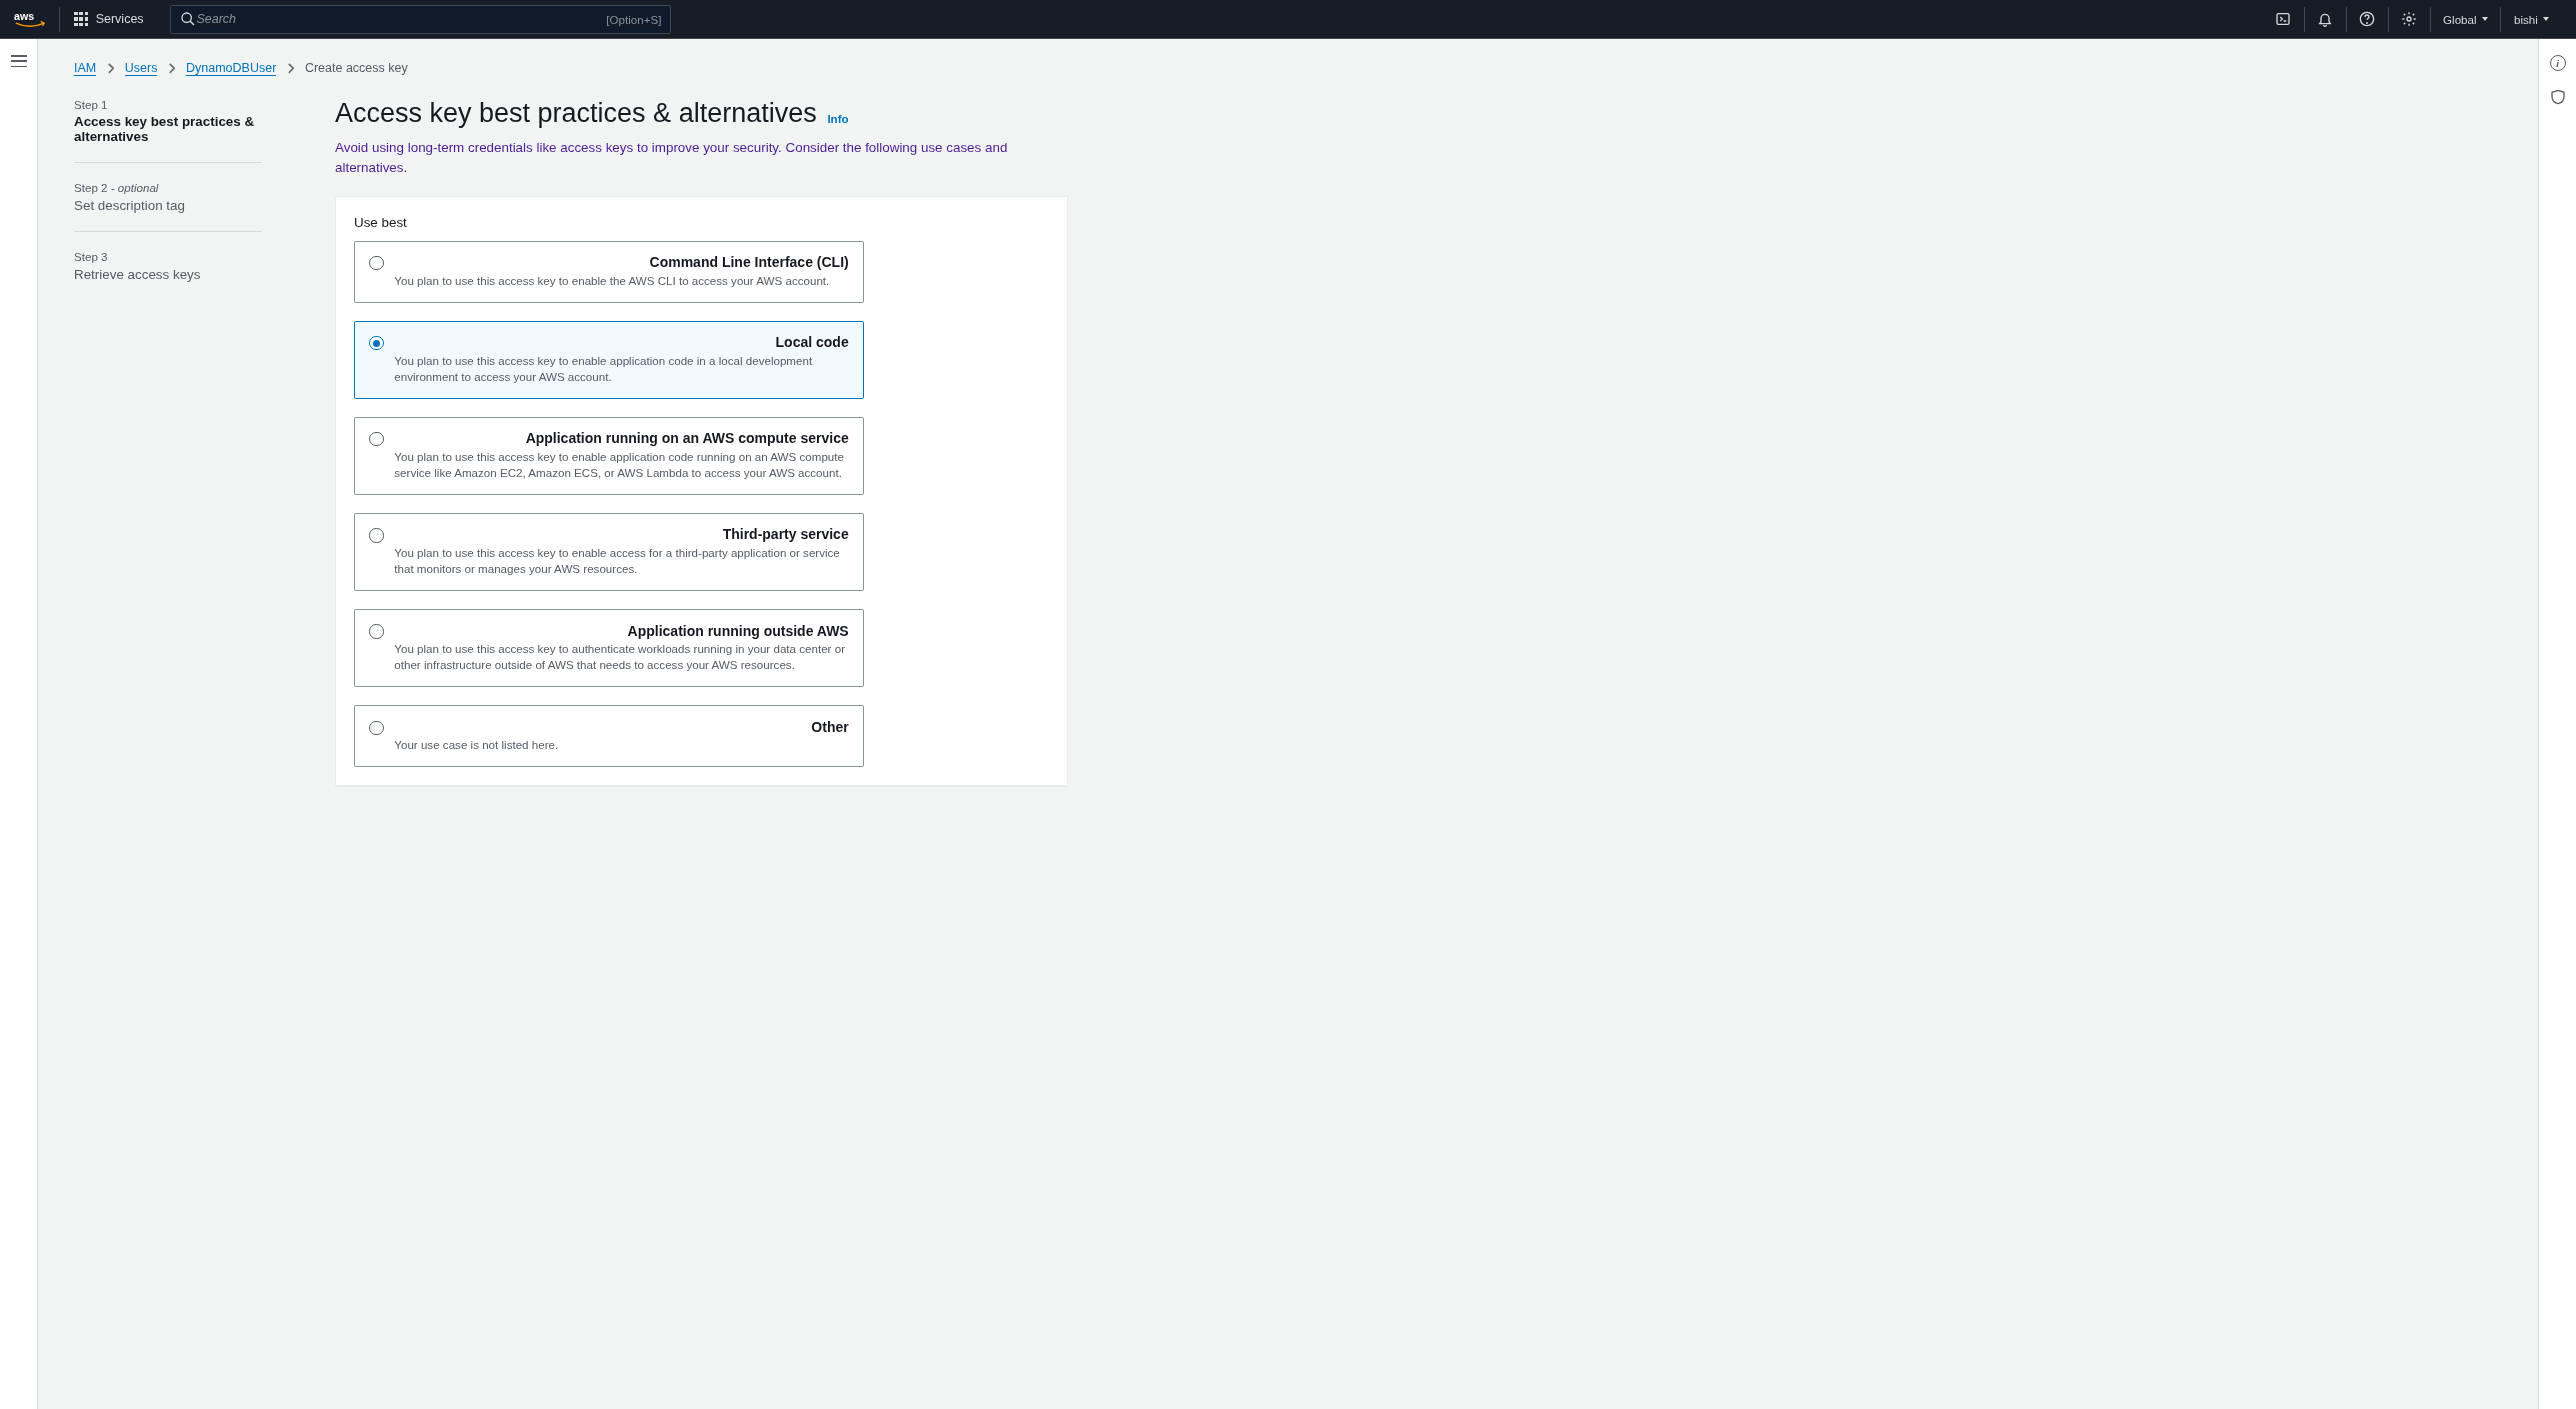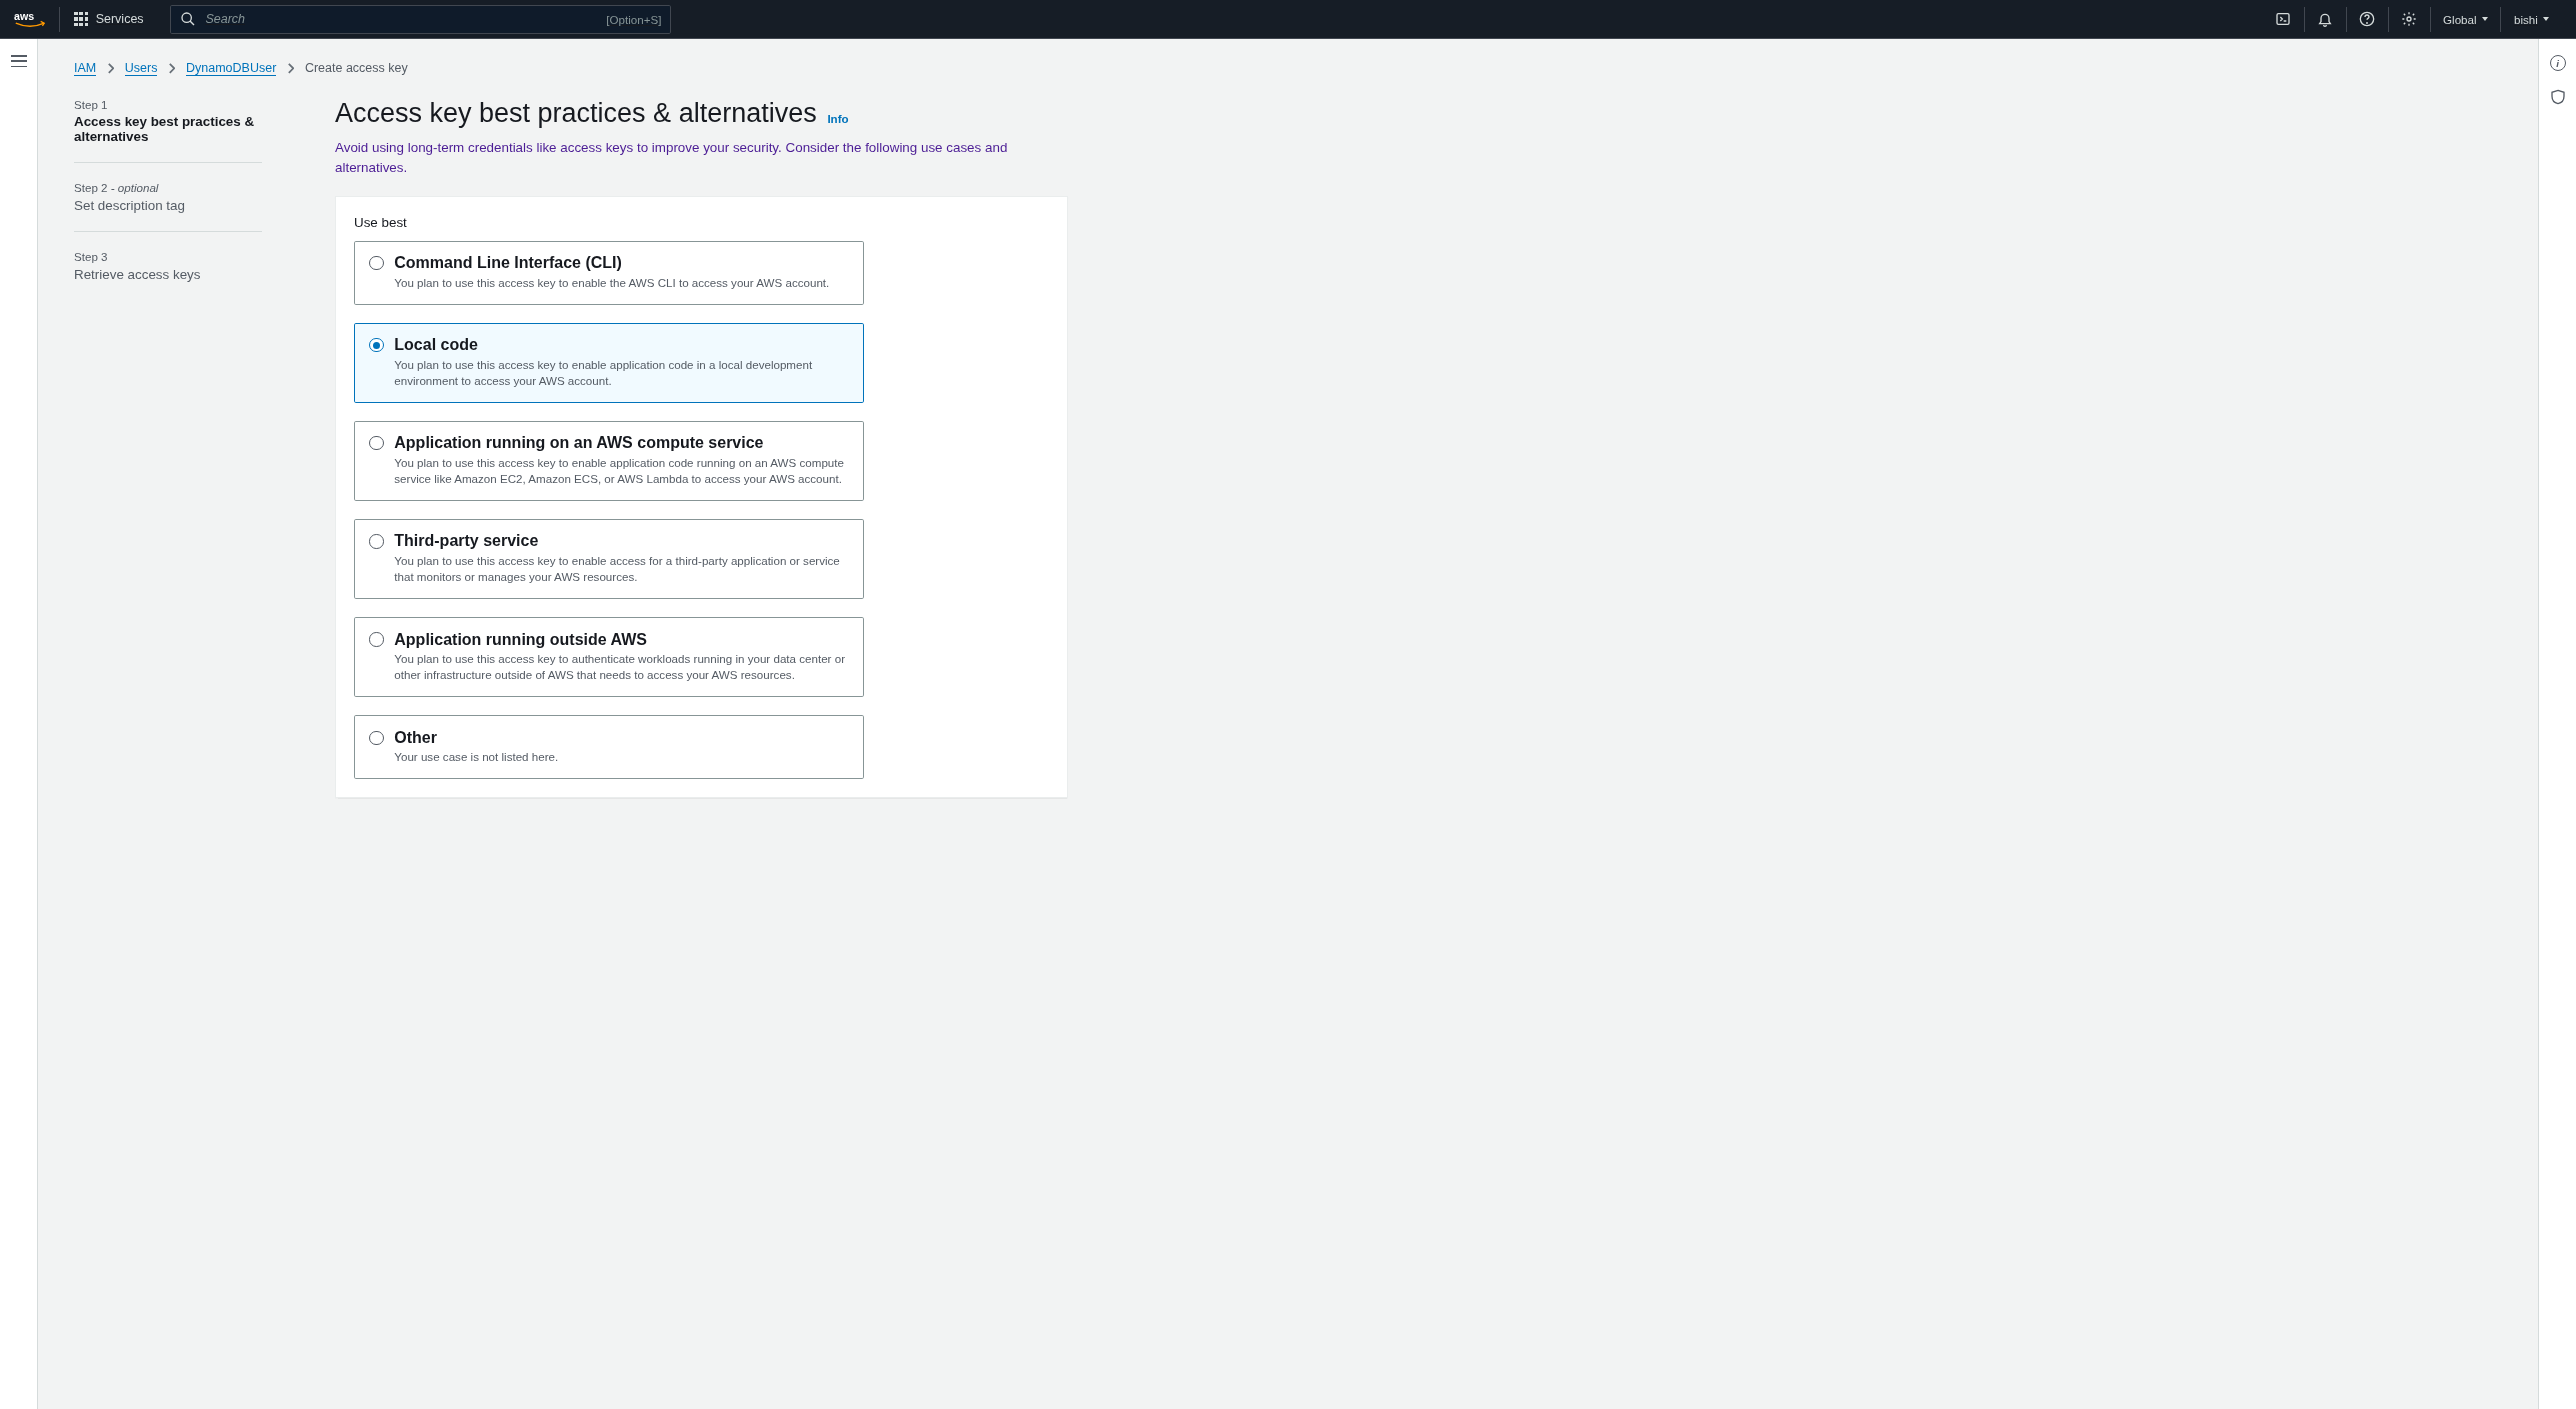--- a/index.html
+++ b/index.html
@@ -59,21 +59,20 @@
     }
     .search-wrap {
       background: #0f1b2a;
       border: 0.9px solid #414750;
       border-radius: 1.8px;
       height: 29px;
       display: flex;
       align-items: center;
       padding: 0 9px;
       width: 501px;
-      gap: 9px;
     }
     .search-wrap input {
       background: transparent;
       border: none;
       outline: none;
       color: #d5dbdb;
       flex: 1;
       font-size: 12.5px;
       font-style: italic;
     }
@@ -304,24 +303,25 @@
       content: "";
       width: 7.2px;
       height: 7.2px;
       background: #0073bb;
       border-radius: 50%;
     }
     .option-body {
       flex: 1;
     }
     .option-title {
-      font-size: 16px;
+      font-size: 14px;
       font-weight: 700;
       color: #16191f;
       margin-bottom: 2.7px;
+      text-align: right;
     }
     .option-desc {
       font-size: 11.6px;
       color: #545b64;
       line-height: 1.4;
     }
     
     .icon-svg {
       width: 16px;
       height: 16px;

